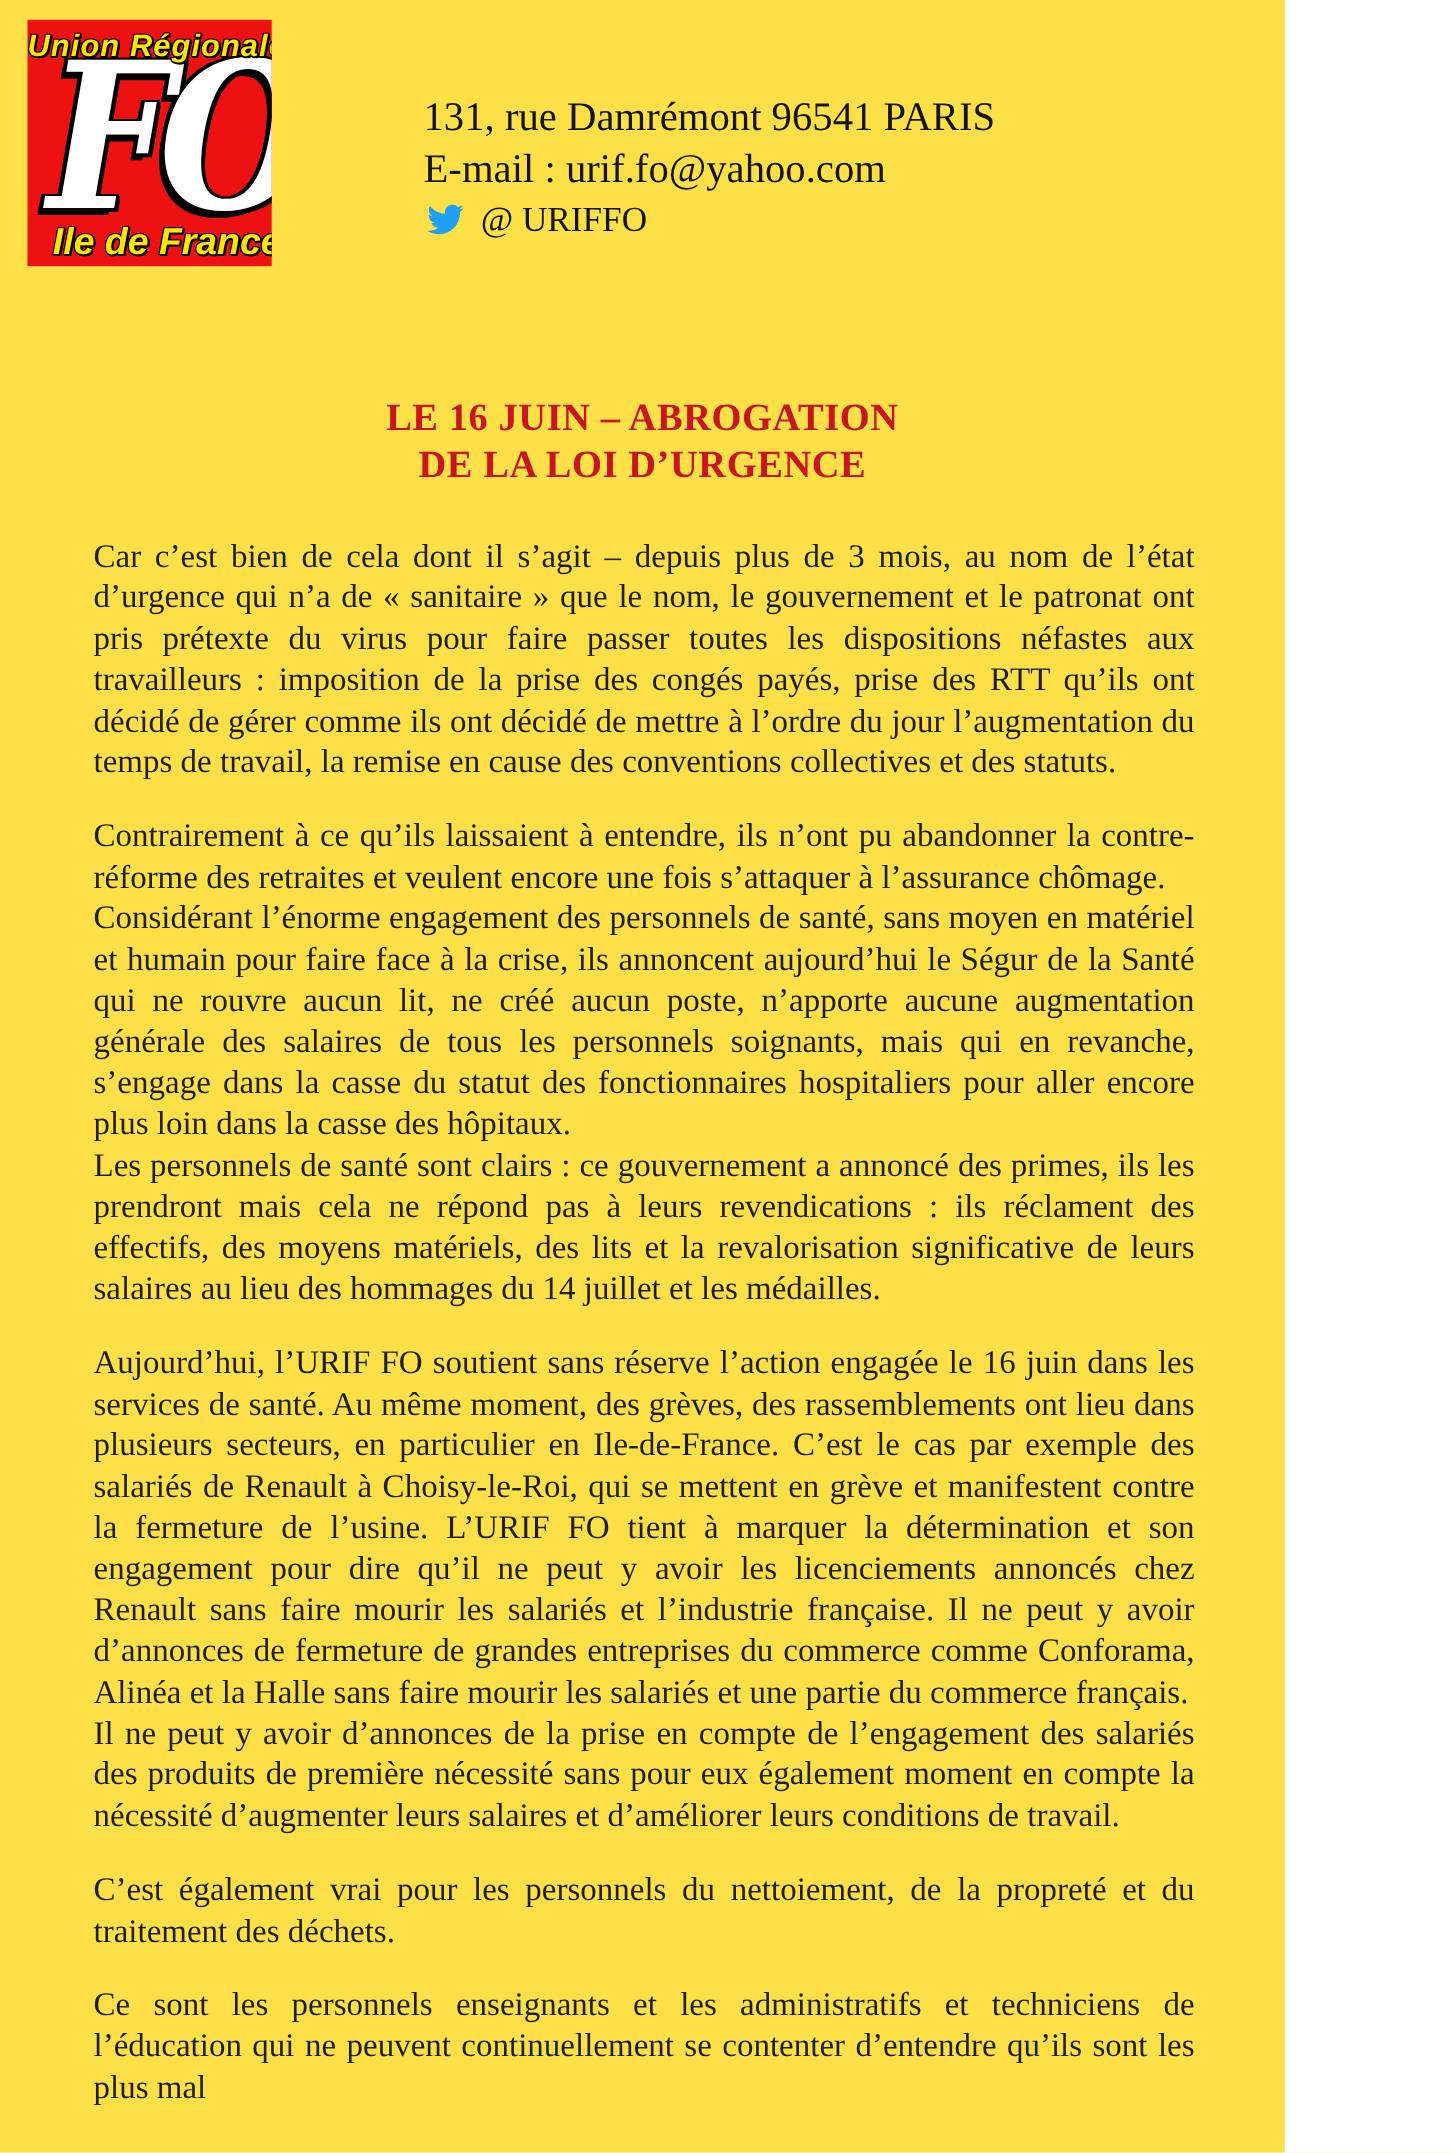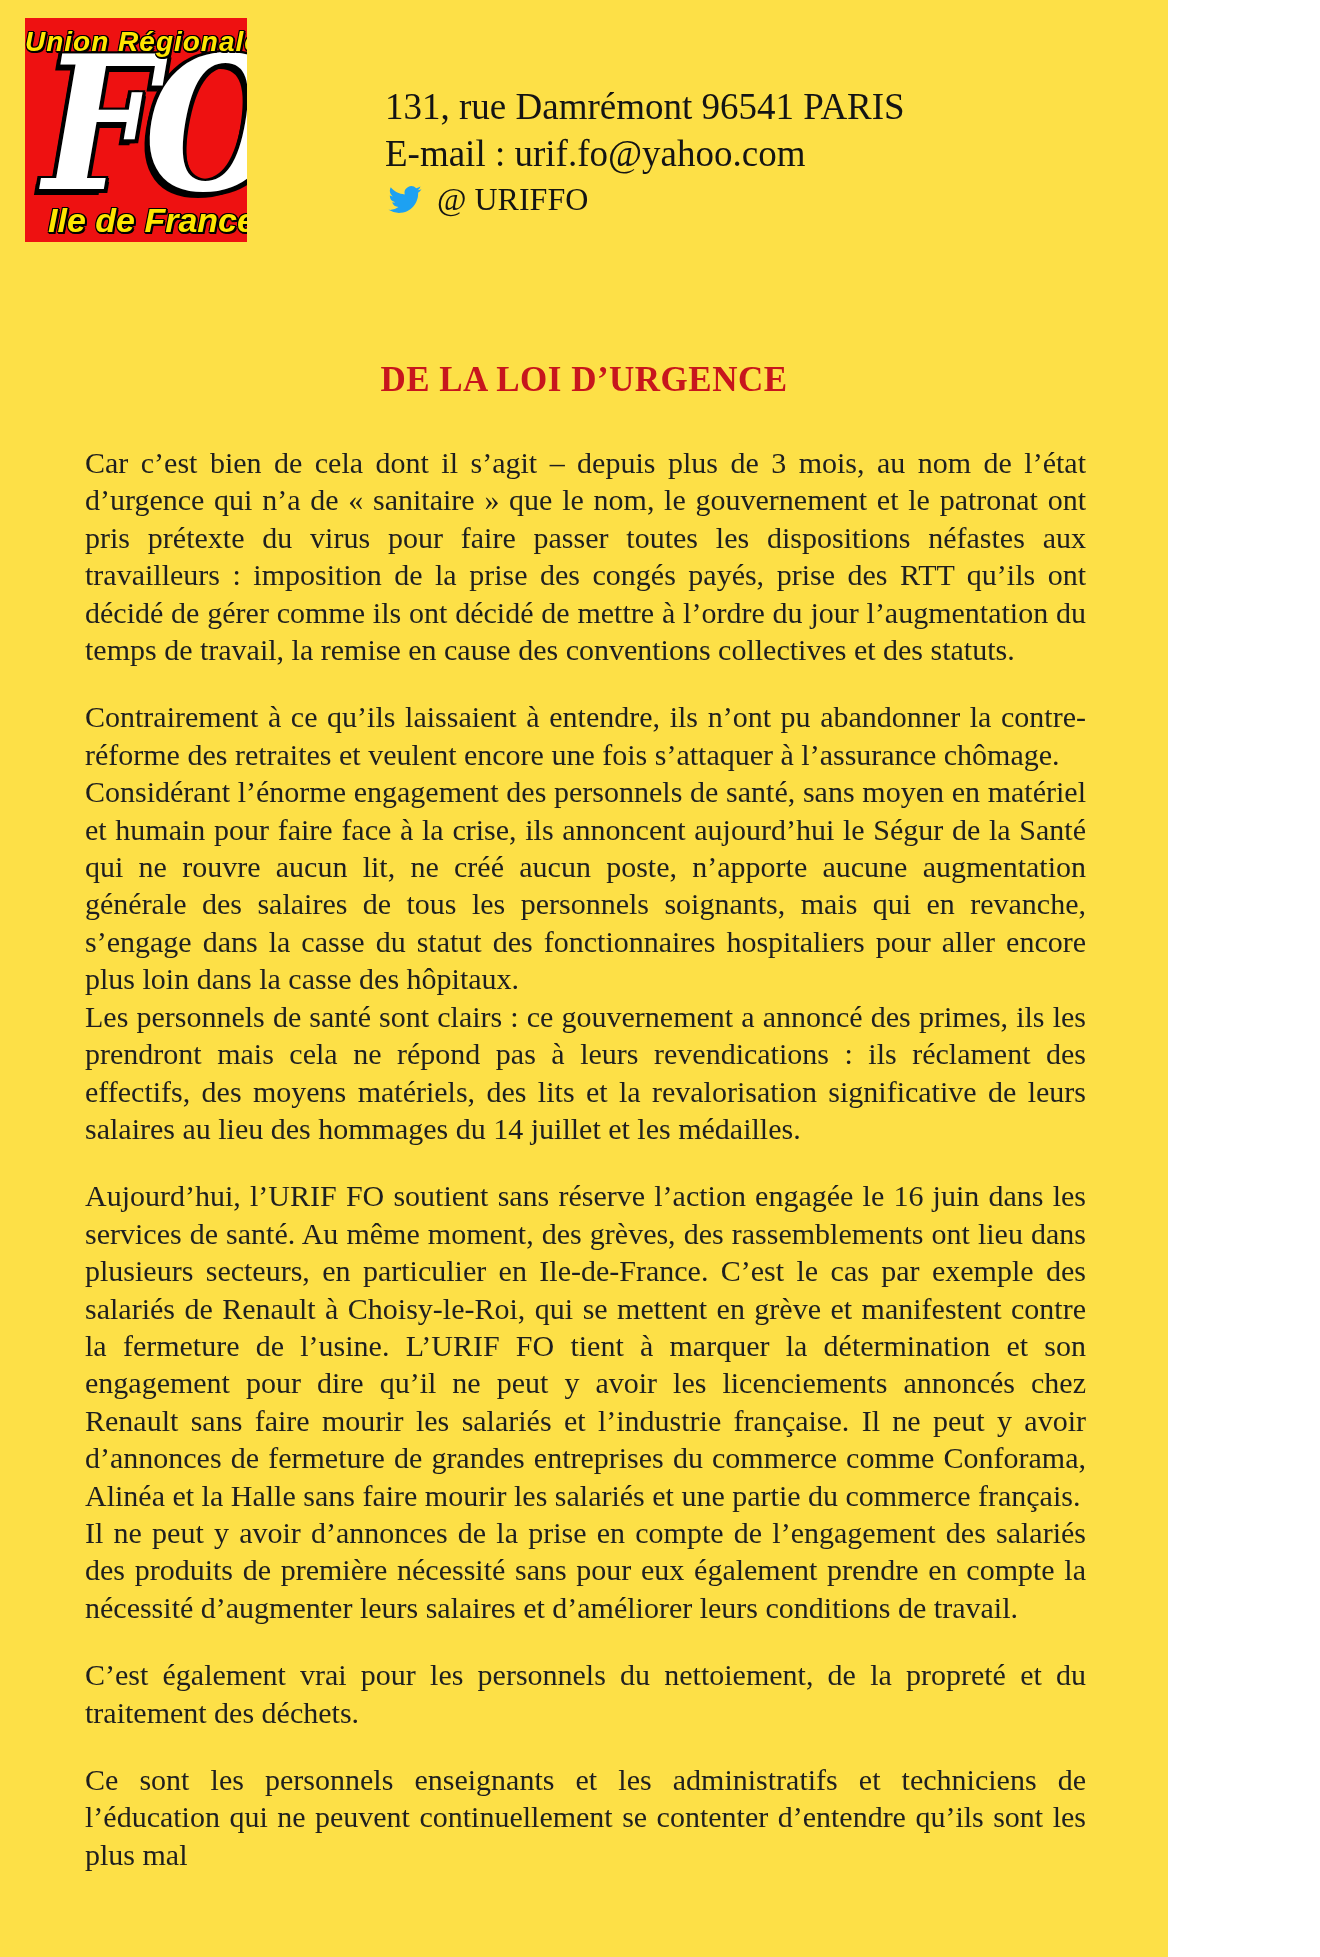--- a/index.html
+++ b/index.html
@@ -112,27 +112,28 @@
           <svg viewBox="0 0 24 24" fill="#1da1f2" xmlns="http://www.w3.org/2000/svg">
             <path d="M23.953 4.57a10 10 0 01-2.825.775 4.958 4.958 0 002.163-2.723c-.951.555-2.005.959-3.127 1.184a4.92 4.92 0 00-8.384 4.482C7.69 8.095 4.067 6.13 1.64 3.162a4.822 4.822 0 00-.666 2.475c0 1.71.87 3.213 2.188 4.096a4.904 4.904 0 01-2.228-.616v.06a4.923 4.923 0 003.946 4.827 4.996 4.996 0 01-2.212.085 4.936 4.936 0 004.604 3.417 9.867 9.867 0 01-6.102 2.105c-.39 0-.779-.023-1.17-.067a13.995 13.995 0 007.557 2.209c9.053 0 13.998-7.496 13.998-13.985 0-.21 0-.42-.015-.63A9.935 9.935 0 0024 4.59z"></path>
           </svg>
         </span>
         <span>@ URIFFO</span>
       </div>
     </div>
   </div>
 
   <div class="title">
+    <div>LE 16 JUIN – ABROGATION</div>
     <div>DE LA LOI D’URGENCE</div>
   </div>
 
   <div class="bodytext">
     <p class="para">Car c’est bien de cela dont il s’agit – depuis plus de 3 mois, au nom de l’état d’urgence qui n’a de « sanitaire » que le nom, le gouvernement et le patronat ont pris prétexte du virus pour faire passer toutes les dispositions néfastes aux travailleurs : imposition de la prise des congés payés, prise des RTT qu’ils ont décidé de gérer comme ils ont décidé de mettre à l’ordre du jour l’augmentation du temps de travail, la remise en cause des conventions collectives et des statuts.</p>
     <p class="para gap">Contrairement à ce qu’ils laissaient à entendre, ils n’ont pu abandonner la contre-réforme des retraites et veulent encore une fois s’attaquer à l’assurance chômage.</p>
     <p class="para">Considérant l’énorme engagement des personnels de santé, sans moyen en matériel et humain pour faire face à la crise, ils annoncent aujourd’hui le Ségur de la Santé qui ne rouvre aucun lit, ne créé aucun poste, n’apporte aucune augmentation générale des salaires de tous les personnels soignants, mais qui en revanche, s’engage dans la casse du statut des fonctionnaires hospitaliers pour aller encore plus loin dans la casse des hôpitaux.</p>
     <p class="para">Les personnels de santé sont clairs : ce gouvernement a annoncé des primes, ils les prendront mais cela ne répond pas à leurs revendications : ils réclament des effectifs, des moyens matériels, des lits et la revalorisation significative de leurs salaires au lieu des hommages du 14 juillet et les médailles.</p>
     <p class="para gap">Aujourd’hui, l’URIF FO soutient sans réserve l’action engagée le 16 juin dans les services de santé. Au même moment, des grèves, des rassemblements ont lieu dans plusieurs secteurs, en particulier en Ile-de-France. C’est le cas par exemple des salariés de Renault à Choisy-le-Roi, qui se mettent en grève et manifestent contre la fermeture de l’usine. L’URIF FO tient à marquer la détermination et son engagement pour dire qu’il ne peut y avoir les licenciements annoncés chez Renault sans faire mourir les salariés et l’industrie française. Il ne peut y avoir d’annonces de fermeture de grandes entreprises du commerce comme Conforama, Alinéa et la Halle sans faire mourir les salariés et une partie du commerce français.</p>
-    <p class="para">Il ne peut y avoir d’annonces de la prise en compte de l’engagement des salariés des produits de première nécessité sans pour eux également prendre en compte la nécessité d’augmenter leurs salaires et d’améliorer leurs conditions de travail.</p>
+    <p class="para">Il ne peut y avoir d’annonces de la prise en compte de l’engagement des salariés des produits de première nécessité sans pour eux également moment en compte la nécessité d’augmenter leurs salaires et d’améliorer leurs conditions de travail.</p>
     <p class="para gap">C’est également vrai pour les personnels du nettoiement, de la propreté et du traitement des déchets.</p>
     <p class="para gap">Ce sont les personnels enseignants et les administratifs et techniciens de l’éducation qui ne peuvent continuellement se contenter d’entendre qu’ils sont les plus mal</p>
   </div>
 
 </div>
 
 </body></html>

